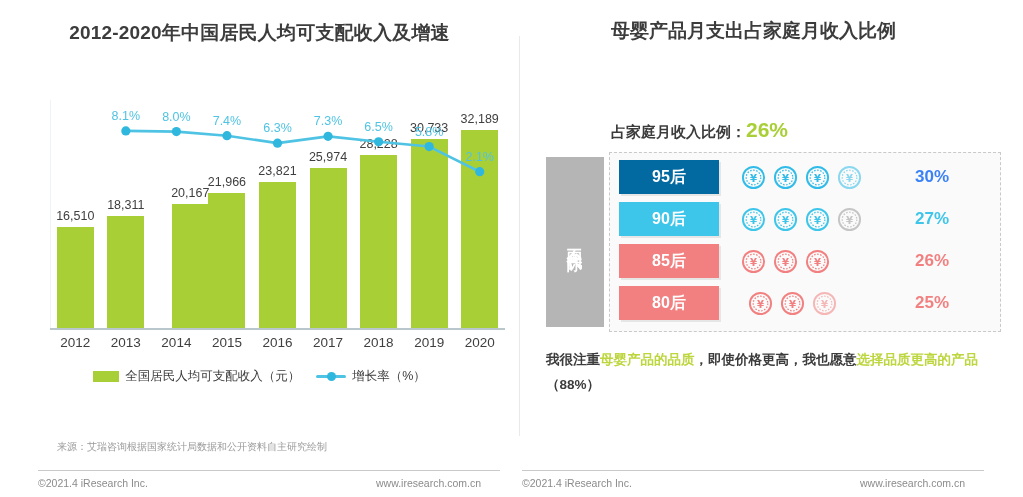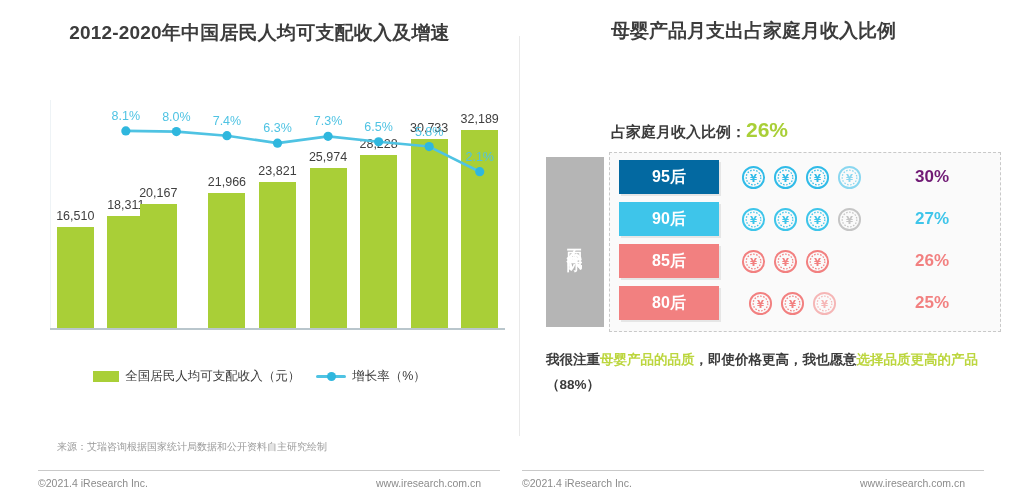--- a/index.html
+++ b/index.html
@@ -179,21 +179,21 @@
       <div class="axis-base"></div>
       <div class="bars" id="bars">
           <div class="bar-slot" style="left: 0px; width: 50.5556px;">
             <div class="bar-label">16,510</div>
             <div class="bar" style="height: 101.426px; background: rgb(169, 207, 55);"></div>
           </div>
           <div class="bar-slot" style="left: 50.5556px; width: 50.5556px;">
             <div class="bar-label">18,311</div>
             <div class="bar" style="height: 112.491px; background: rgb(169, 207, 55);"></div>
           </div>
-          <div class="bar-slot" style="left: 83px; width: 50.5556px; margin-top: 32px;">
+          <div class="bar-slot" style="left: 115px; width: 50.5556px; margin-top: 32px;">
             <div class="bar-label">20,167</div>
             <div class="bar" style="height: 123.893px; background: rgb(169, 207, 55);"></div>
           </div>
           <div class="bar-slot" style="left: 151.667px; width: 50.5556px;">
             <div class="bar-label">21,966</div>
             <div class="bar" style="height: 134.944px; background: rgb(169, 207, 55);"></div>
           </div>
           <div class="bar-slot" style="left: 202.222px; width: 50.5556px;">
             <div class="bar-label">23,821</div>
             <div class="bar" style="height: 146.34px; background: rgb(169, 207, 55);"></div>
@@ -231,20 +231,31 @@
           <div class="pt-label" style="left: 126.389px; top: 9.6px;">8.0%</div>
           <div class="pt-label" style="left: 176.944px; top: 13.68px;">7.4%</div>
           <div class="pt-label" style="left: 227.5px; top: 21.16px;">6.3%</div>
           <div class="pt-label" style="left: 278.056px; top: 14.36px;">7.3%</div>
           <div class="pt-label" style="left: 328.611px; top: 19.8px;">6.5%</div>
           <div class="pt-label" style="left: 379.167px; top: 24.56px;">5.8%</div>
           <div class="pt-label" style="left: 429.722px; top: 49.72px;">2.1%</div>
         </div>
     </div>
 
+    <div class="xaxis" id="xaxis">
+        <div class="xtick" style="left: 0px; width: 50.5556px;">2012</div>
+        <div class="xtick" style="left: 50.5556px; width: 50.5556px;">2013</div>
+        <div class="xtick" style="left: 101.111px; width: 50.5556px;">2014</div>
+        <div class="xtick" style="left: 151.667px; width: 50.5556px;">2015</div>
+        <div class="xtick" style="left: 202.222px; width: 50.5556px;">2016</div>
+        <div class="xtick" style="left: 252.778px; width: 50.5556px;">2017</div>
+        <div class="xtick" style="left: 303.333px; width: 50.5556px;">2018</div>
+        <div class="xtick" style="left: 353.889px; width: 50.5556px;">2019</div>
+        <div class="xtick" style="left: 404.444px; width: 50.5556px;">2020</div>
+      </div>
 
     <div class="legend">
       <div class="lg-item">
         <span class="lg-swatch"></span>
         <span>全国居民人均可支配收入（元）</span>
       </div>
       <div class="lg-item">
         <span class="lg-line"></span>
         <span>增长率（%）</span>
       </div>
@@ -284,21 +295,21 @@
                 <circle cx="13" cy="13" r="11" fill="none" stroke="#30bbe8" stroke-width="2"></circle>
                 <circle cx="13" cy="13" r="7.6" fill="none" stroke="#30bbe8" stroke-width="1.3" stroke-dasharray="1.6 1.6"></circle>
                 <text x="13" y="17.6" text-anchor="middle" font-size="10.5" font-weight="bold" fill="#30bbe8" font-family="DejaVu Sans, sans-serif">¥</text>
               </svg>
               <svg width="25" height="25" viewBox="0 0 26 26" style="opacity:0.55">
                 <circle cx="13" cy="13" r="11" fill="none" stroke="#30bbe8" stroke-width="2"></circle>
                 <circle cx="13" cy="13" r="7.6" fill="none" stroke="#30bbe8" stroke-width="1.3" stroke-dasharray="1.6 1.6"></circle>
                 <text x="13" y="17.6" text-anchor="middle" font-size="10.5" font-weight="bold" fill="#30bbe8" font-family="DejaVu Sans, sans-serif">¥</text>
               </svg>
             </div>
-            <div class="pct" style="color: #701a75;">30%</div>
+            <div class="pct" style="color: #3b82f6;">30%</div>
           </div>
           <div class="row" style="top: 42px;">
             <div class="pill" style="background: rgb(62, 197, 234);">90后</div>
             <div class="coins">
               <svg width="25" height="25" viewBox="0 0 26 26" style="opacity:1">
                 <circle cx="13" cy="13" r="11" fill="none" stroke="#3ec5ea" stroke-width="2"></circle>
                 <circle cx="13" cy="13" r="7.6" fill="none" stroke="#3ec5ea" stroke-width="1.3" stroke-dasharray="1.6 1.6"></circle>
                 <text x="13" y="17.6" text-anchor="middle" font-size="10.5" font-weight="bold" fill="#3ec5ea" font-family="DejaVu Sans, sans-serif">¥</text>
               </svg>
               <svg width="25" height="25" viewBox="0 0 26 26" style="opacity:1">

